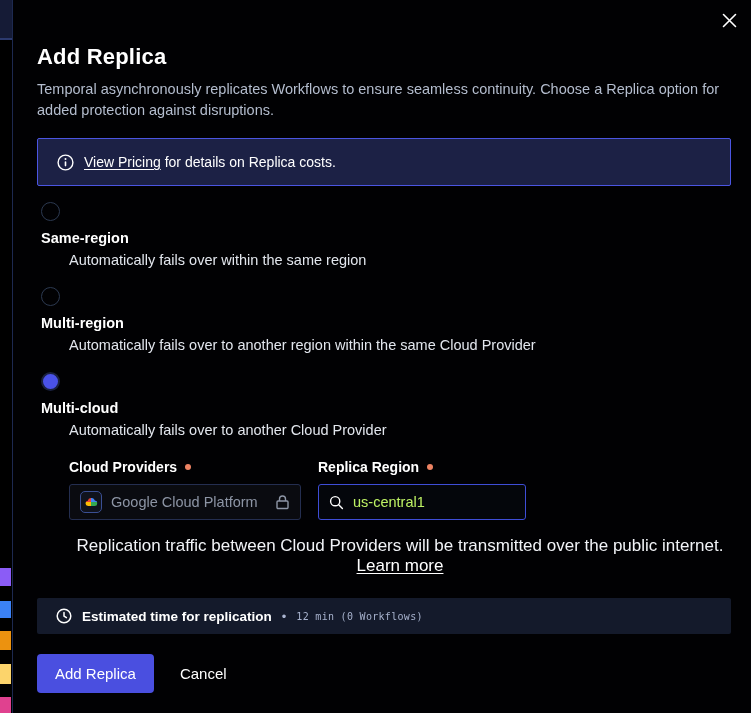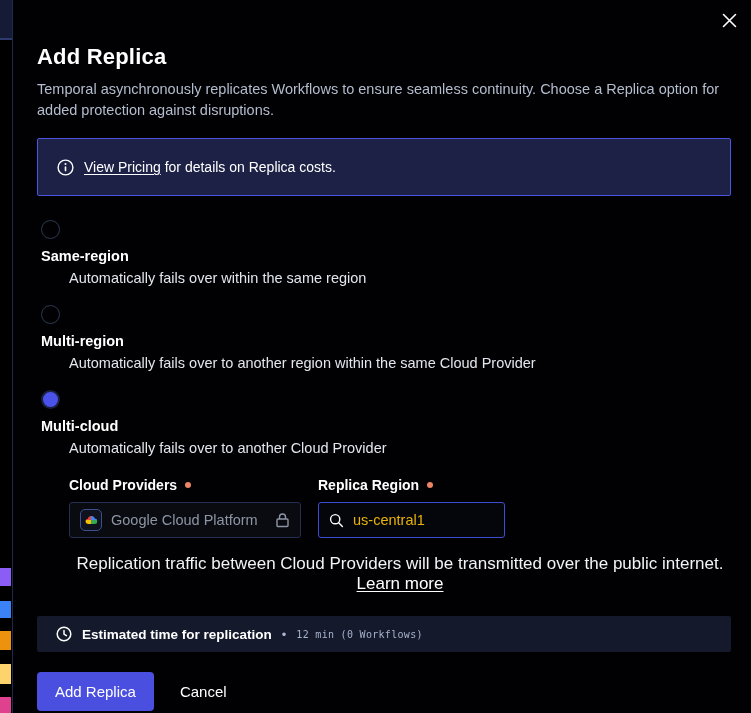--- a/index.html
+++ b/index.html
@@ -40,22 +40,22 @@
     font-size: 14.5px; line-height: 21px; color: #b4bdce;
     max-width: 690px; margin-bottom: 17px;
   }
 
   
   .pricing-banner {
     display: flex; align-items: center; gap: 10px;
     background: #1c2145;
     border: 1.5px solid #4b55e2;
     border-radius: 2px;
-    height: 58px; padding: 0 19px;
-    margin-bottom: 24px;
+    height: 48px; padding: 0 19px;
+    margin-bottom: 16px;
     font-size: 14px;
   }
   .pricing-banner a { color: #fff; text-decoration: underline; text-underline-offset: 2px; }
 
   
   .option { margin-bottom: 19px; }
   .option-head { display: flex; align-items: flex-start; gap: 9px; padding-left: 4px; margin-bottom: 6px; flex-direction: column; }
   .radio {
     width: 19px; height: 19px; border-radius: 50%;
     border: 1.5px solid #2c3950; background: transparent; flex: 0 0 auto;
@@ -82,21 +82,21 @@
     width: 232px; background: #0a0b10; border: 1px solid #242e50;
     color: #8d95a5;
   }
   .gcp-badge {
     width: 22px; height: 22px; border-radius: 5px;
     border: 1px solid #3a4f93; background: #10131d;
     display: flex; align-items: center; justify-content: center; flex: 0 0 auto;
   }
   .lock-wrap { margin-left: auto; display: flex; }
   .field.region {
-    width: 187px; background: #04060b; border: 1px solid #3e4dd6; color: #eab308;
+    width: 208px; background: #04060b; border: 1px solid #3e4dd6; color: #bef264;
   }
   .mc-note {
     margin-top: 16px; font-size: 17px; color: #f1f3f7; text-align: center;
   }
   .mc-note a { color: #fff; text-decoration: underline; text-underline-offset: 2px; }
 
   
   .estimate-banner {
     margin-top: 22px;
     background: #141a2b; height: 36px; border-radius: 2px;

